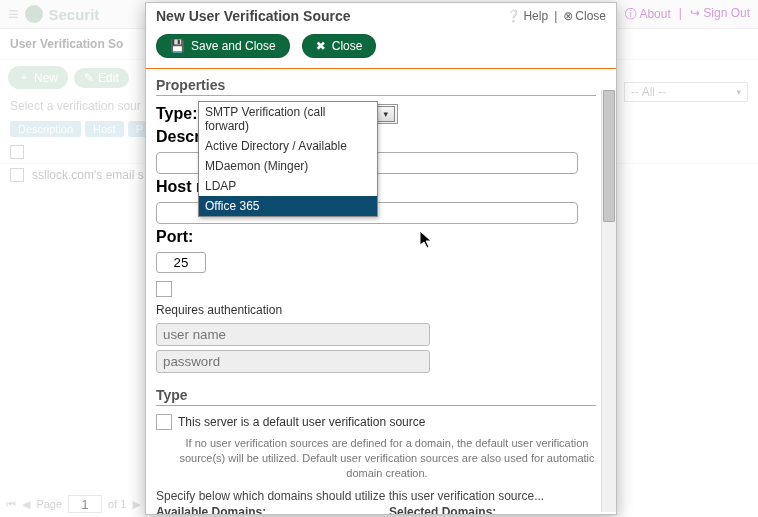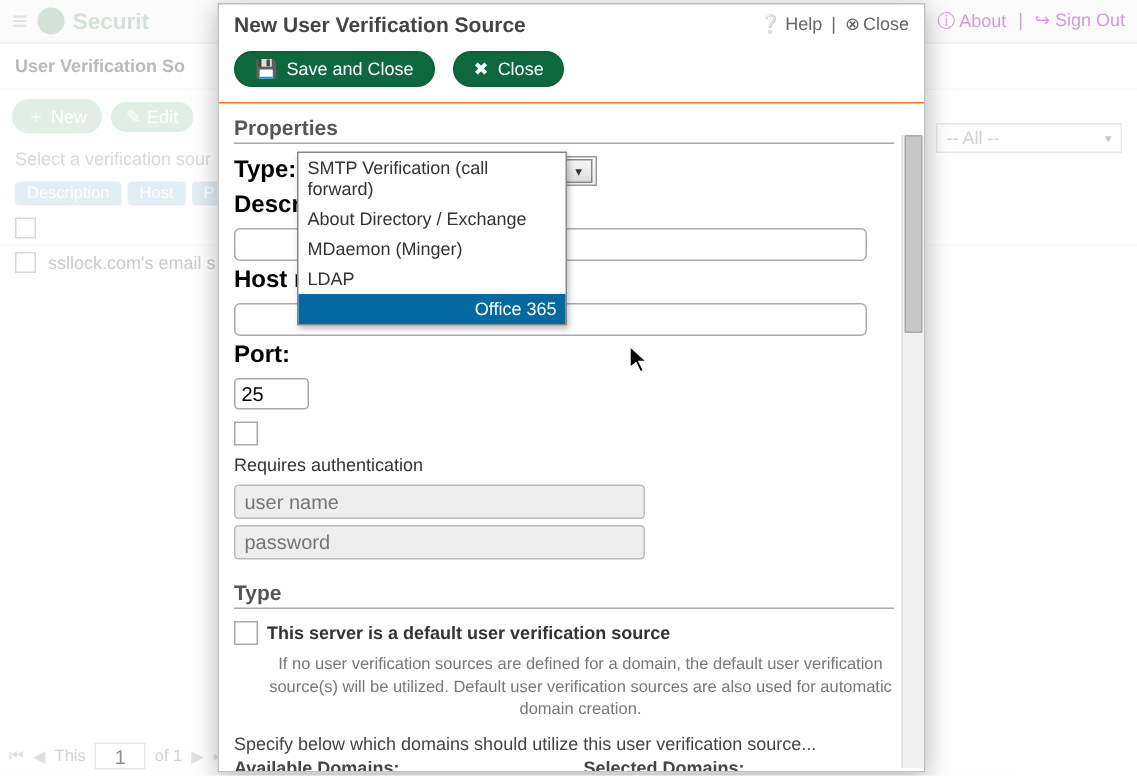--- a/index.html
+++ b/index.html
@@ -134,21 +134,21 @@
     width: 16px; height: 14px; border: 1px solid #888;
     background: linear-gradient(#f8f8f8,#dcdcdc);
     display: inline-flex; align-items: center; justify-content: center;
     font-size: 9px; margin-left: 4px;
   }
   .textin {
     border: 1px solid #aaa; border-radius: 4px; padding: 3px 6px; font-size: 12px;
     width: 408px; background: #fff;
   }
   .portin {
-    border: 1px solid #aaa; border-radius: 3px; padding: 2px 4px; width: 40px;
+    border: 1px solid #aaa; border-radius: 3px; padding: 2px 4px; width: 40px; text-align: center;
   }
   .disabledin {
     border: 1px solid #bbb; background: #eee; color: #999;
     border-radius: 3px; padding: 3px 6px; width: 260px;
   }
   .note { color: #777; font-size: 11px; margin: 6px 0 6px 22px; line-height: 1.35; text-align: center; }
   .boldnote { font-weight: normal; color: #444; font-size: 12px; margin: 8px 0 2px 0; }
 
   .twocol { display: flex; gap: 26px; margin-top: 2px; }
   .col { flex: 1; display: flex; flex-direction: column; }
@@ -166,21 +166,21 @@
   
   .dropdown {
     position: absolute;
     left: 52px; top: 32px;
     width: 178px;
     background: #fff; border: 1px solid #888;
     box-shadow: 1px 2px 4px rgba(0,0,0,0.25);
     font-size: 12px; z-index: 50;
   }
   .dropdown .opt { padding: 3px 6px; color: #333; cursor: pointer; }
-  .dropdown .opt.sel { background: #0369a1; color: #fff; text-align: right; }
+  .dropdown .opt.sel { background: #0c4a6e; color: #fff; }
 
   
   .scrolltrack {
     position: absolute; right: 0; top: 87px; bottom: 2px; width: 14px;
     background: #f0f0f0; border-left: 1px solid #ddd;
   }
   .scrollthumb {
     position: absolute; left: 1px; right: 1px; top: 0; height: 130px;
     background: #c7c7c7; border: 1px solid #aaa; border-radius: 1px;
   }
@@ -238,21 +238,21 @@
   </div>
 
   <div class="allselect">
     <span>-- All --</span>
     <span style="font-size:9px;color:#888;">▾</span>
   </div>
 
   <div class="pager">
     <span class="navicn">⏮</span>
     <span class="navicn">◀</span>
-    <span>This</span>
+    <span>Page</span>
     <input value="1" style="">
     <span>of 1</span>
     <span class="navicn">▶</span>
     <span class="navicn">⏭</span>
     <span class="navicn">⟳</span>
   </div>
 
   <div class="mask"></div>
 
   <div class="modal">
@@ -290,21 +290,21 @@
       <div class="formrow">
         <label>Type:</label>
         <span class="selectbox">
           <span>SMTP Verification (call forward)</span>
           <span class="arrow">▾</span>
         </span>
       </div>
 
       <div class="dropdown">
         <div class="opt">SMTP Verification (call forward)</div>
-        <div class="opt">About Directory / Exchange</div>
+        <div class="opt">Active Directory / Available</div>
         <div class="opt">MDaemon (Minger)</div>
         <div class="opt">LDAP</div>
         <div class="opt sel">Office 365</div>
       </div>
 
       <div class="formrow col">
         <label>Descri</label>
         <input class="textin" style="">
       </div>
 
@@ -327,21 +327,21 @@
         <input class="disabledin" disabled="" placeholder="user name" style="">
       </div>
       <div style="margin-top:4px;">
         <input class="disabledin" disabled="" placeholder="password" style="">
       </div>
 
       <div class="section-title" style="margin-top:14px;">Type</div>
 
       <div style="display:flex;align-items:center;gap:6px;margin-top:4px;">
         <span class="checkbox" style="width:14px;height:14px;"></span>
-        <span style="font-weight:bold;">This server is a default user verification source</span>
+        <span style="font-weight:normal;">This server is a default user verification source</span>
       </div>
 
       <div class="note">If no user verification sources are defined for a domain, the default user verification source(s) will be utilized. Default user verification sources are also used for automatic domain creation.</div>
 
       <div class="boldnote">Specify below which domains should utilize this user verification source...</div>
 
       <div class="twocol">
         <div class="col">
           <span class="collabel">Available Domains:</span>
           <div class="listbox">

